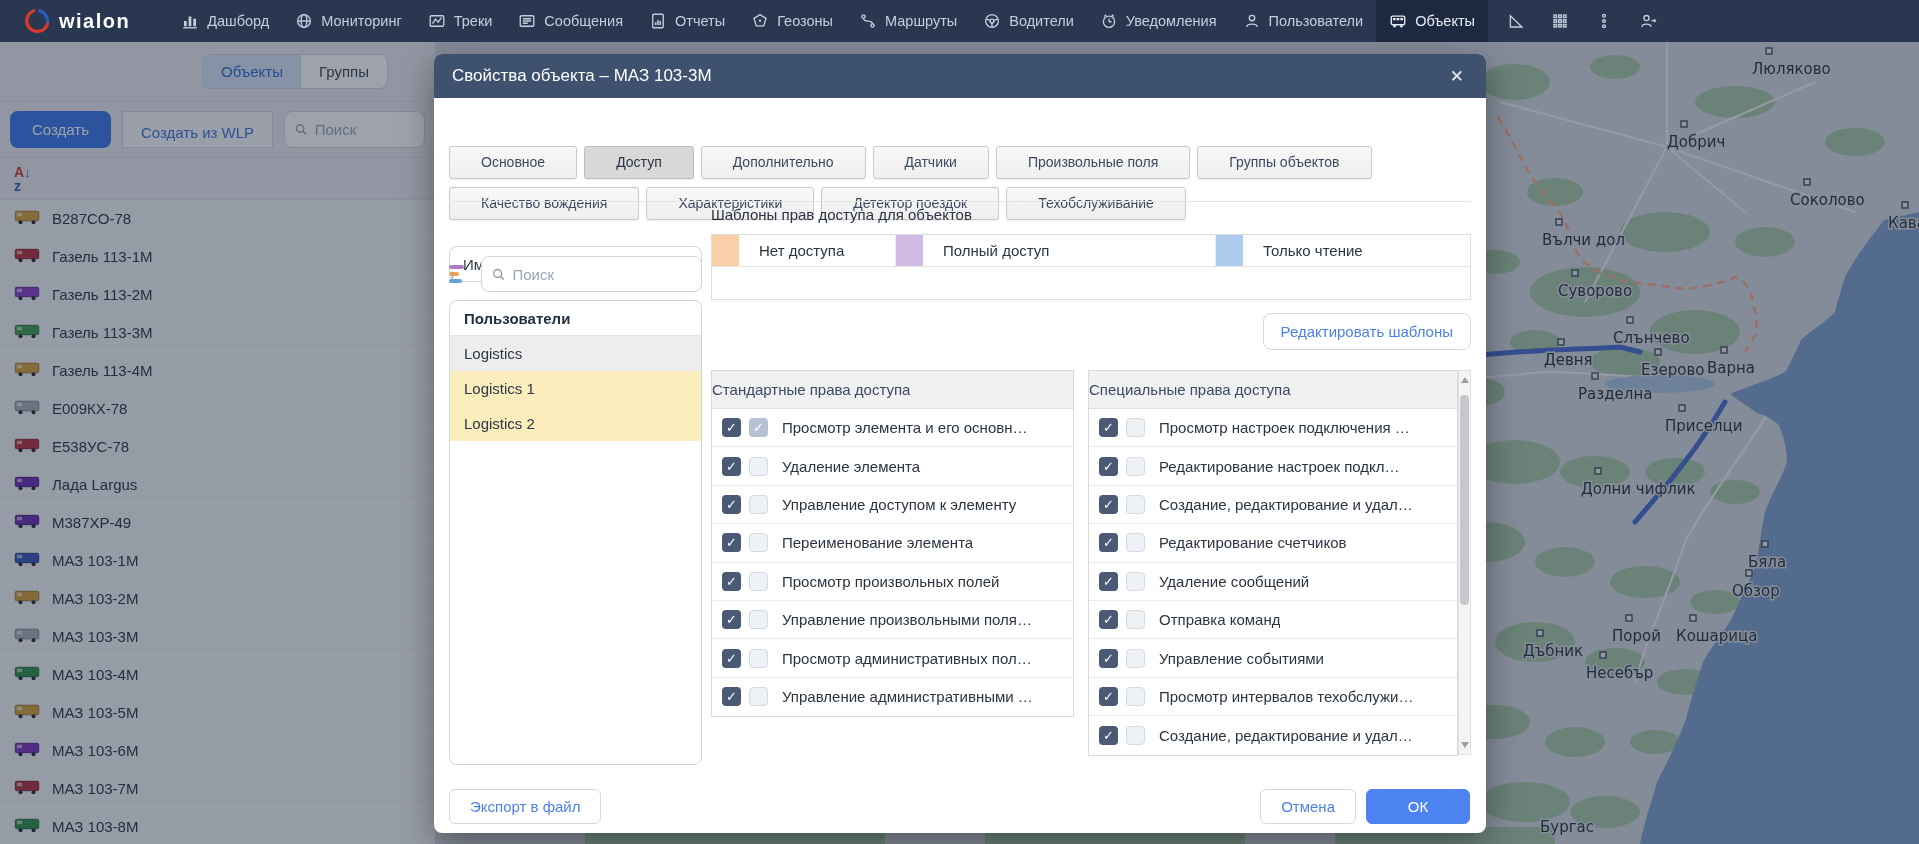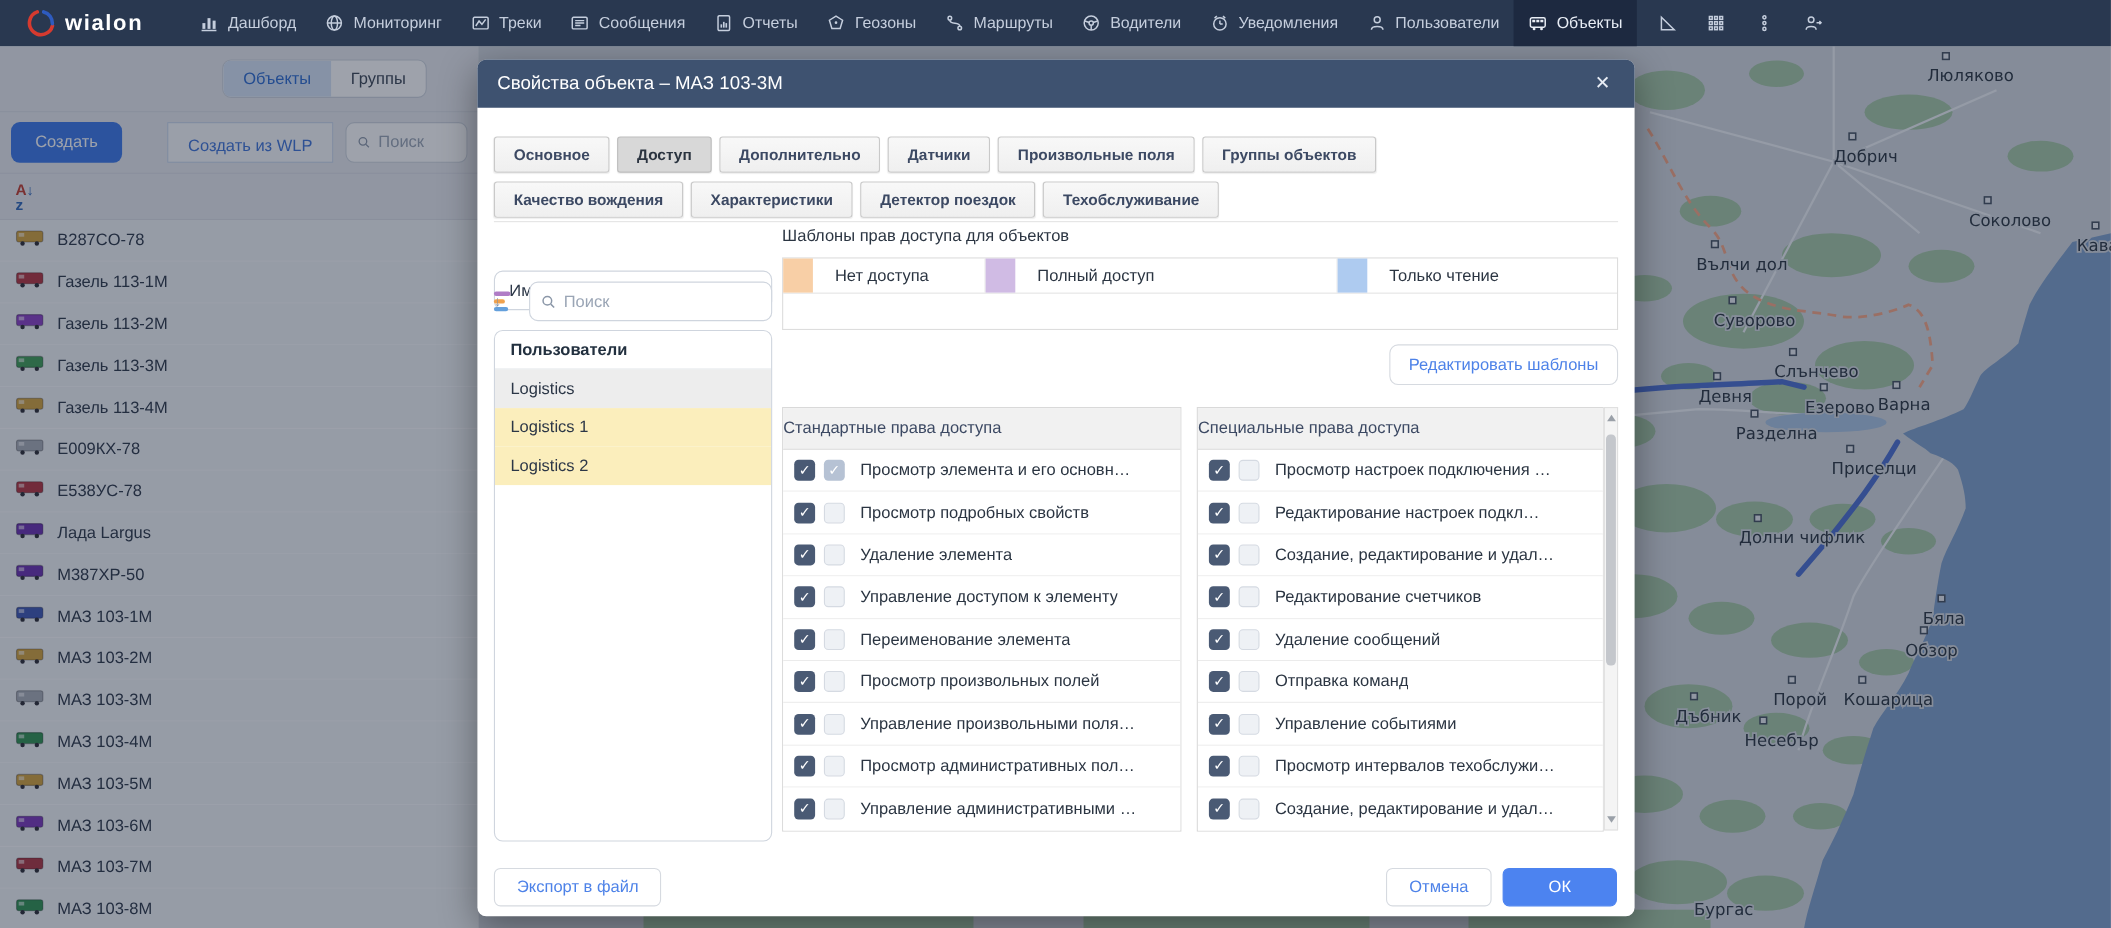--- a/index.html
+++ b/index.html
@@ -20,21 +20,21 @@
   .map text { font-family:"DejaVu Sans",sans-serif; font-size:15px; fill:#2a3540; paint-order:stroke; stroke:#d4dae0; stroke-width:3px; }
 
   
   .sidebar { position:absolute; left:0; top:42px; width:435px; height:802px; background:#e8ebf0; z-index:1; }
   .sb-toggle-row { height:60px; display:flex; align-items:center; justify-content:center; border-bottom:1px solid #dcdfe6; }
   .sb-toggle { display:flex; border:1px solid #cfd5de; border-radius:8px; overflow:hidden; background:#fff; margin-left:155px; }
   .sb-toggle .seg { padding:8px 18px; font-size:15px; color:#3a4554; cursor:pointer; }
   .sb-toggle .seg.active { background:#d6e4f7; color:#2d6cd0; }
   .sb-btn-row { height:56px; display:flex; align-items:center; gap:11px; padding:0 10px; border-bottom:1px solid #dcdfe6; }
   .btn-create { background:#3b78e8; color:#fff; border:none; border-radius:8px; height:37px; padding:0 22px; font-size:15px; cursor:pointer; }
-  .btn-wlp { background:#f8fafc; color:#3f74d8; border:1px solid #c9d6ec; border-radius:0; height:37px; padding:12px 18px; font-size:15px; cursor:pointer;margin-left:30px; }
+  .btn-wlp { background:#f8fafc; color:#3f74d8; border:1px solid #c9d6ec; border-radius:0; height:37px; padding:12px 18px; font-size:15px; cursor:pointer; }
   .sb-search { flex:1; height:37px; background:#fff; border:1px solid #cfd5de; border-radius:8px; display:flex; align-items:center; padding:0 10px; gap:7px; min-width:0; }
   .sb-search input { border:none; outline:none; font-size:15px; color:#3a4554; width:100%; background:transparent; }
   .sb-search input::placeholder, .ml-search input::placeholder { color:#9aa5b5; }
   .sb-sort-row { height:42px; display:flex; align-items:center; padding:0 14px; border-bottom:1px solid #dcdfe6; }
   .az-icon { font-size:13px; font-weight:700; line-height:1; cursor:pointer; }
   .az-icon .a { color:#c23b2e; font-size:14px; }
   .az-icon .z { color:#2e66b8; font-size:14px; }
   .az-icon .arr { color:#2e66b8; font-size:13px; }
   .unit-list { }
   .unit-row { height:38px; display:flex; align-items:center; gap:12px; padding-left:14px; background:#f2f4f7; border-bottom:1px solid #fbfcfd; cursor:pointer; }
@@ -44,21 +44,21 @@
   .overlay { position:absolute; left:0; top:42px; width:1919px; height:802px; background:rgba(24,34,56,0.42); z-index:2; }
 
   
   .modal { position:absolute; left:434px; top:54px; width:1052px; height:779px; background:#fff; border-radius:8px; box-shadow:0 10px 34px rgba(0,0,0,.38); z-index:10; }
   .m-header { height:44px; background:#3e5270; border-radius:8px 8px 0 0; display:flex; align-items:center; padding:0 16px 0 18px; }
   .m-title { color:#fff; font-size:17px; flex:1; }
   .m-close { color:#e8edf5; font-size:17px; cursor:pointer; padding:4px 6px; }
   .m-tabs { position:absolute; left:15px; display:flex; gap:7px; }
   .m-tabs.r1 { top:70px; }
   .m-tabs.r2 { top:111px; }
-  .m-tab { height:33px; line-height:31px; padding:0 17px; background:linear-gradient(#f8f8f8,#efefef); border:1px solid #c9c9c9; border-radius:3px; font-size:14px; font-weight:700; color:#3c4963; cursor:pointer; box-shadow:0 1px 1px rgba(0,0,0,.07); }
+  .m-tab { height:33px; line-height:31px; padding:0 31px; background:linear-gradient(#f8f8f8,#efefef); border:1px solid #c9c9c9; border-radius:3px; font-size:14px; font-weight:400; color:#3c4963; cursor:pointer; box-shadow:0 1px 1px rgba(0,0,0,.07);margin-top:22px; }
   .m-tab.active { background:#d8d8d8; border-color:#bdbdbd; color:#2b3440; }
   .m-divider { position:absolute; left:15px; right:15px; top:147px; height:1px; background:#e4e4e4; }
 
   .m-select { position:absolute; left:15px; top:155px; width:253px; height:36px; border:1px solid #cfd5de; border-radius:8px; display:flex; align-items:center; padding:0 13px; font-size:15px; color:#2c3747; cursor:pointer;margin-top:37px; }
   .m-select .chev { margin-left:auto; width:9px; height:9px; border-right:2px solid #3d4f6b; border-bottom:2px solid #3d4f6b; transform:rotate(45deg) translateY(-3px); }
   .m-searchrow { position:absolute; left:15px; top:202px; width:253px; height:36px; display:flex; align-items:center; gap:8px; }
   .sort-colored { width:24px; height:20px; position:relative; cursor:pointer; flex:none; }
   .sort-colored i { position:absolute; left:0; height:3.5px; border-radius:2px; display:block; }
   .sort-colored .b1 { top:1px; width:15px; background:#b07cc6; }
   .sort-colored .b2 { top:8px; width:10px; background:#f0a24e; }
@@ -301,21 +301,21 @@
           </svg></span>
         <span class="nm">Лада Largus</span>
       </div>
       <div class="unit-row">
         <span><svg width="26" height="16" viewBox="0 0 26 16">
             <rect x="1" y="2" width="24" height="10" rx="2" fill="#6a2fb0" stroke="rgba(0,0,0,.28)"></rect>
             <rect x="3" y="3.8" width="5" height="3.4" fill="#fff" opacity=".55"></rect>
             <circle cx="6.5" cy="13.3" r="2" fill="#2c2c34"></circle>
             <circle cx="19.5" cy="13.3" r="2" fill="#2c2c34"></circle>
           </svg></span>
-        <span class="nm">М387ХР-50</span>
+        <span class="nm">М387ХР-49</span>
       </div>
       <div class="unit-row">
         <span><svg width="26" height="16" viewBox="0 0 26 16">
             <rect x="1" y="2" width="24" height="10" rx="2" fill="#3d56b4" stroke="rgba(0,0,0,.28)"></rect>
             <rect x="3" y="3.8" width="5" height="3.4" fill="#fff" opacity=".55"></rect>
             <circle cx="6.5" cy="13.3" r="2" fill="#2c2c34"></circle>
             <circle cx="19.5" cy="13.3" r="2" fill="#2c2c34"></circle>
           </svg></span>
         <span class="nm">МАЗ 103-1М</span>
       </div>
@@ -621,25 +621,20 @@
   <div class="rights std" id="std-table">
       <div class="r-head">Стандартные права доступа</div>
       <div class="r-row">
         <span class="cb c1 checked"></span>
         <span class="cb c2 checked-light"></span>
         <span class="lb">Просмотр элемента и его основн…</span>
       </div>
       <div class="r-row">
         <span class="cb c1 checked"></span>
         <span class="cb c2 empty"></span>
-        <span class="lb">Просмотр подробных свойств</span>
-      </div>
-      <div class="r-row">
-        <span class="cb c1 checked"></span>
-        <span class="cb c2 empty"></span>
         <span class="lb">Удаление элемента</span>
       </div>
       <div class="r-row">
         <span class="cb c1 checked"></span>
         <span class="cb c2 empty"></span>
         <span class="lb">Управление доступом к элементу</span>
       </div>
       <div class="r-row">
         <span class="cb c1 checked"></span>
         <span class="cb c2 empty"></span>

